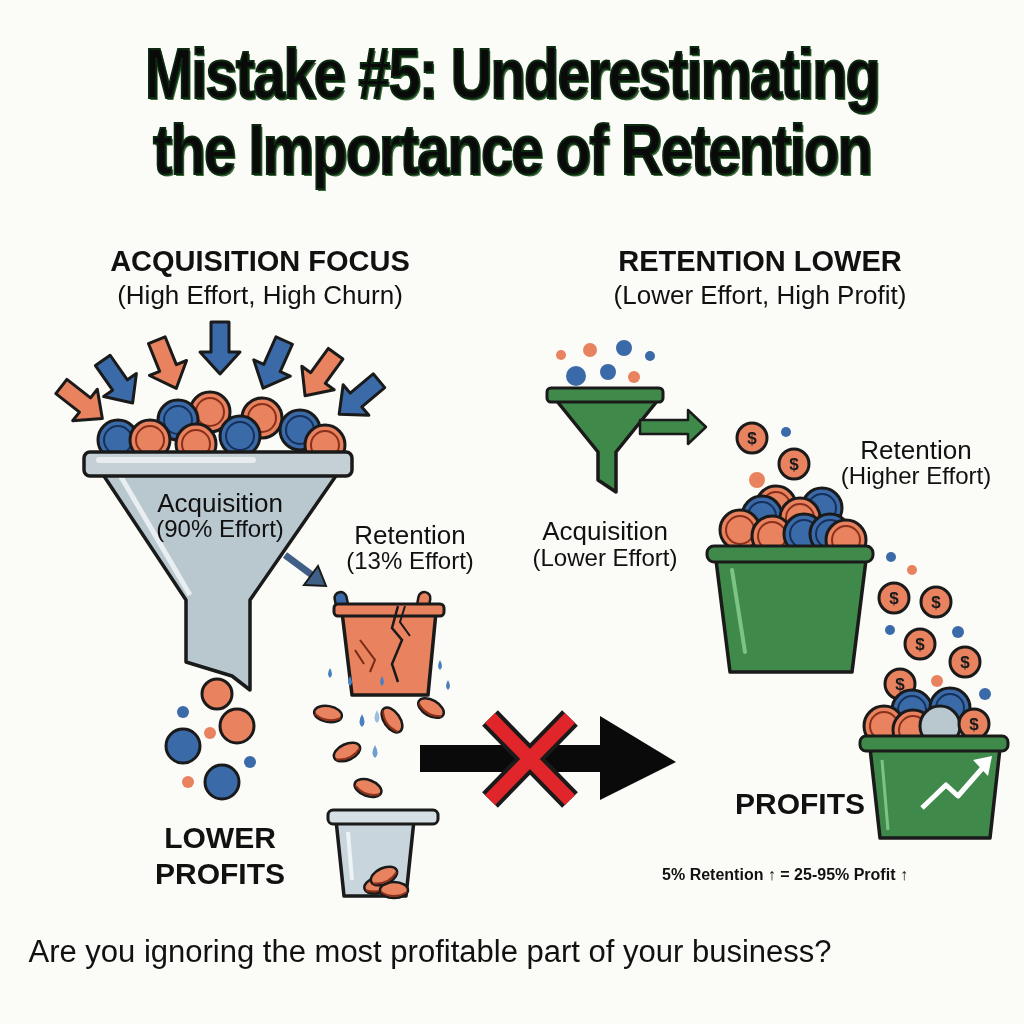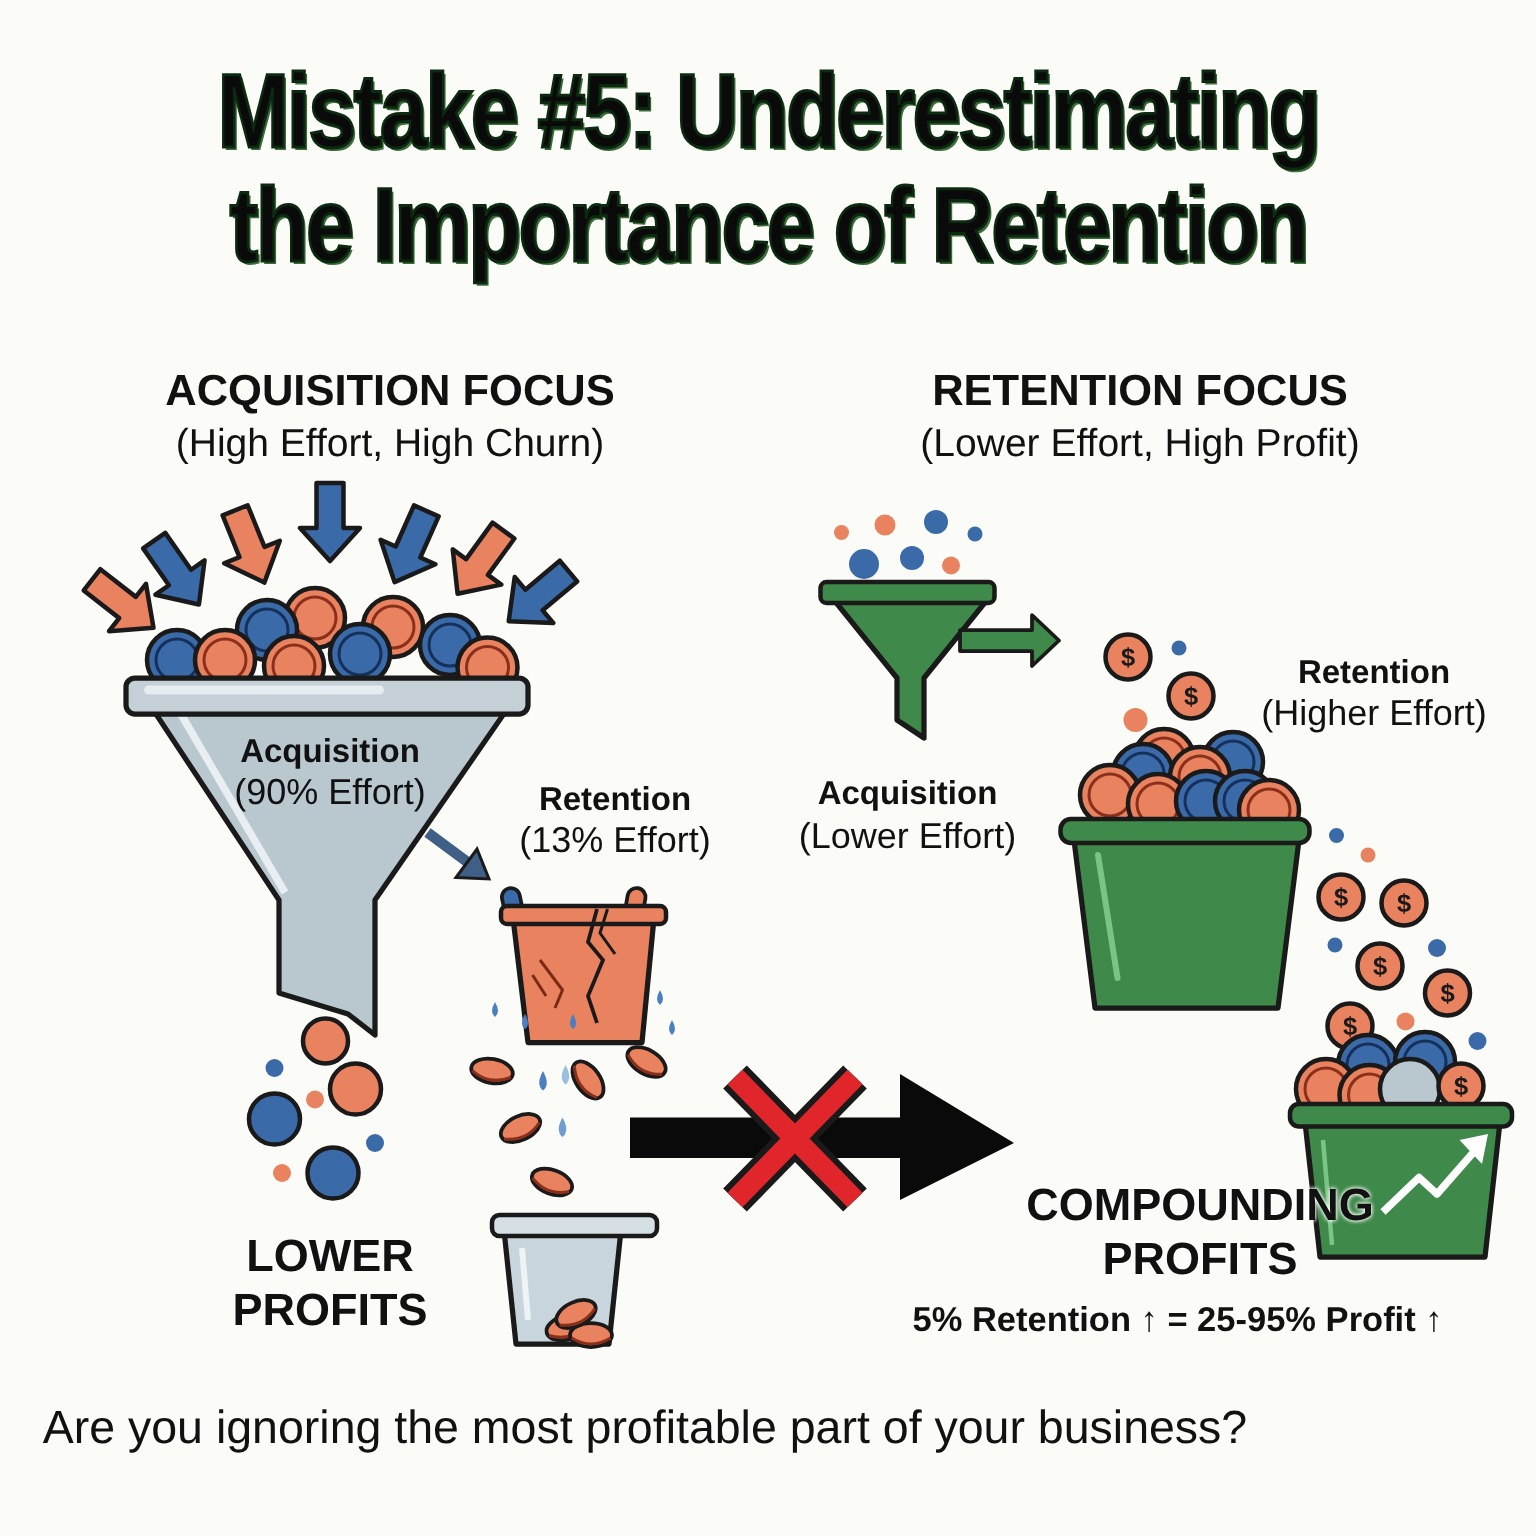--- a/index.html
+++ b/index.html
@@ -1,24 +1,24 @@
 <!DOCTYPE html>
 <html><head>
 <meta charset="utf-8">
 <style>
   html, body { margin:0; padding:0; }
   body { width:1024px; height:1024px; background:#fbfbf8; position:relative; overflow:hidden; font-family:"Liberation Sans", sans-serif; color:#111; }
   .abs { position:absolute; }
   .title { left:0; width:1024px; text-align:center; top:36px; font-family:"Liberation Sans", sans-serif; font-weight:700; font-size:70px; line-height:76px; letter-spacing:-2px; color:#0a0a0a; transform:scaleX(0.82); transform-origin:center top; -webkit-text-stroke:2px #0c2a10; text-shadow:2px 2px 0 #3d6b3a; }
   .sec-head { font-weight:700; font-size:29px; text-align:center; }
   .sec-sub { font-size:26px; text-align:center; }
-  .lbl-b { font-weight:700; font-size:22px; text-align:center; }
+  .lbl-b { font-weight:400; font-size:26px; text-align:center; }
   .lbl-n { font-size:24px; text-align:center; }
   .big { font-weight:700; font-size:30px; line-height:36px; text-align:center; }
-  .formula { font-weight:700; font-size:23px; }
+  .formula { font-weight:700; font-size:16px; }
   .footer { left:0; width:860px; top:934px; text-align:center; font-size:31px; }
   svg { position:absolute; left:0; top:0; }
 </style>
 </head>
 <body>
 
 <div class="abs title">
   <div>Mistake #5: Underestimating</div>
   <div>the Importance of Retention</div>
 </div>
@@ -198,40 +198,39 @@
     <g>
       <path d="M922,808 L946,785 L958,796 L986,764" fill="none" stroke="#ffffff" stroke-width="5" stroke-linejoin="round"></path>
       <path d="M973,760 L992,756 L988,776 Z" fill="#ffffff"></path>
     </g>
   </g>
 </svg>
 
 <div class="abs sec-head" style="left:60px; width:400px; top:245px;">ACQUISITION FOCUS</div>
 <div class="abs sec-sub" style="left:60px; width:400px; top:280px;">(High Effort, High Churn)</div>
 
-<div class="abs sec-head" style="left:560px; width:400px; top:245px;">RETENTION FOCUS</div>
+<div class="abs sec-head" style="left:560px; width:400px; top:245px;">RETENTION LOWER</div>
 <div class="abs sec-sub" style="left:560px; width:400px; top:280px;">(Lower Effort, High Profit)</div>
 
 <div class="abs lbl-b" style="left:130px; width:180px; top:488px;">Acquisition</div>
 <div class="abs lbl-n" style="left:130px; width:180px; top:515px;">(90% Effort)</div>
 
 <div class="abs lbl-b" style="left:330px; width:160px; top:520px;">Retention</div>
 <div class="abs lbl-n" style="left:330px; width:160px; top:547px;">(13% Effort)</div>
 
 <div class="abs big" style="left:140px; width:160px; top:820px;">
   <div>LOWER</div>
   <div>PROFITS</div>
 </div>
 
 <div class="abs lbl-b" style="left:515px; width:180px; top:516px;">Acquisition</div>
 <div class="abs lbl-n" style="left:515px; width:180px; top:544px;">(Lower Effort)</div>
 
 <div class="abs lbl-b" style="left:826px; width:180px; top:435px;">Retention</div>
 <div class="abs lbl-n" style="left:826px; width:180px; top:462px;">(Higher Effort)</div>
 
 <div class="abs big" style="left:660px; width:280px; top:786px; -webkit-text-stroke:0; text-shadow:0 0 3px #fff, 0 0 3px #fff;">
-  <div>COMPOUNDING</div>
   <div>PROFITS</div>
 </div>
 
 <div class="abs formula" style="left:560px; width:450px; top:866px; text-align:center;">5% Retention ↑ = 25-95% Profit ↑</div>
 
 <div class="abs footer">Are you ignoring the most profitable part of your business?</div>
 
 </body></html>

